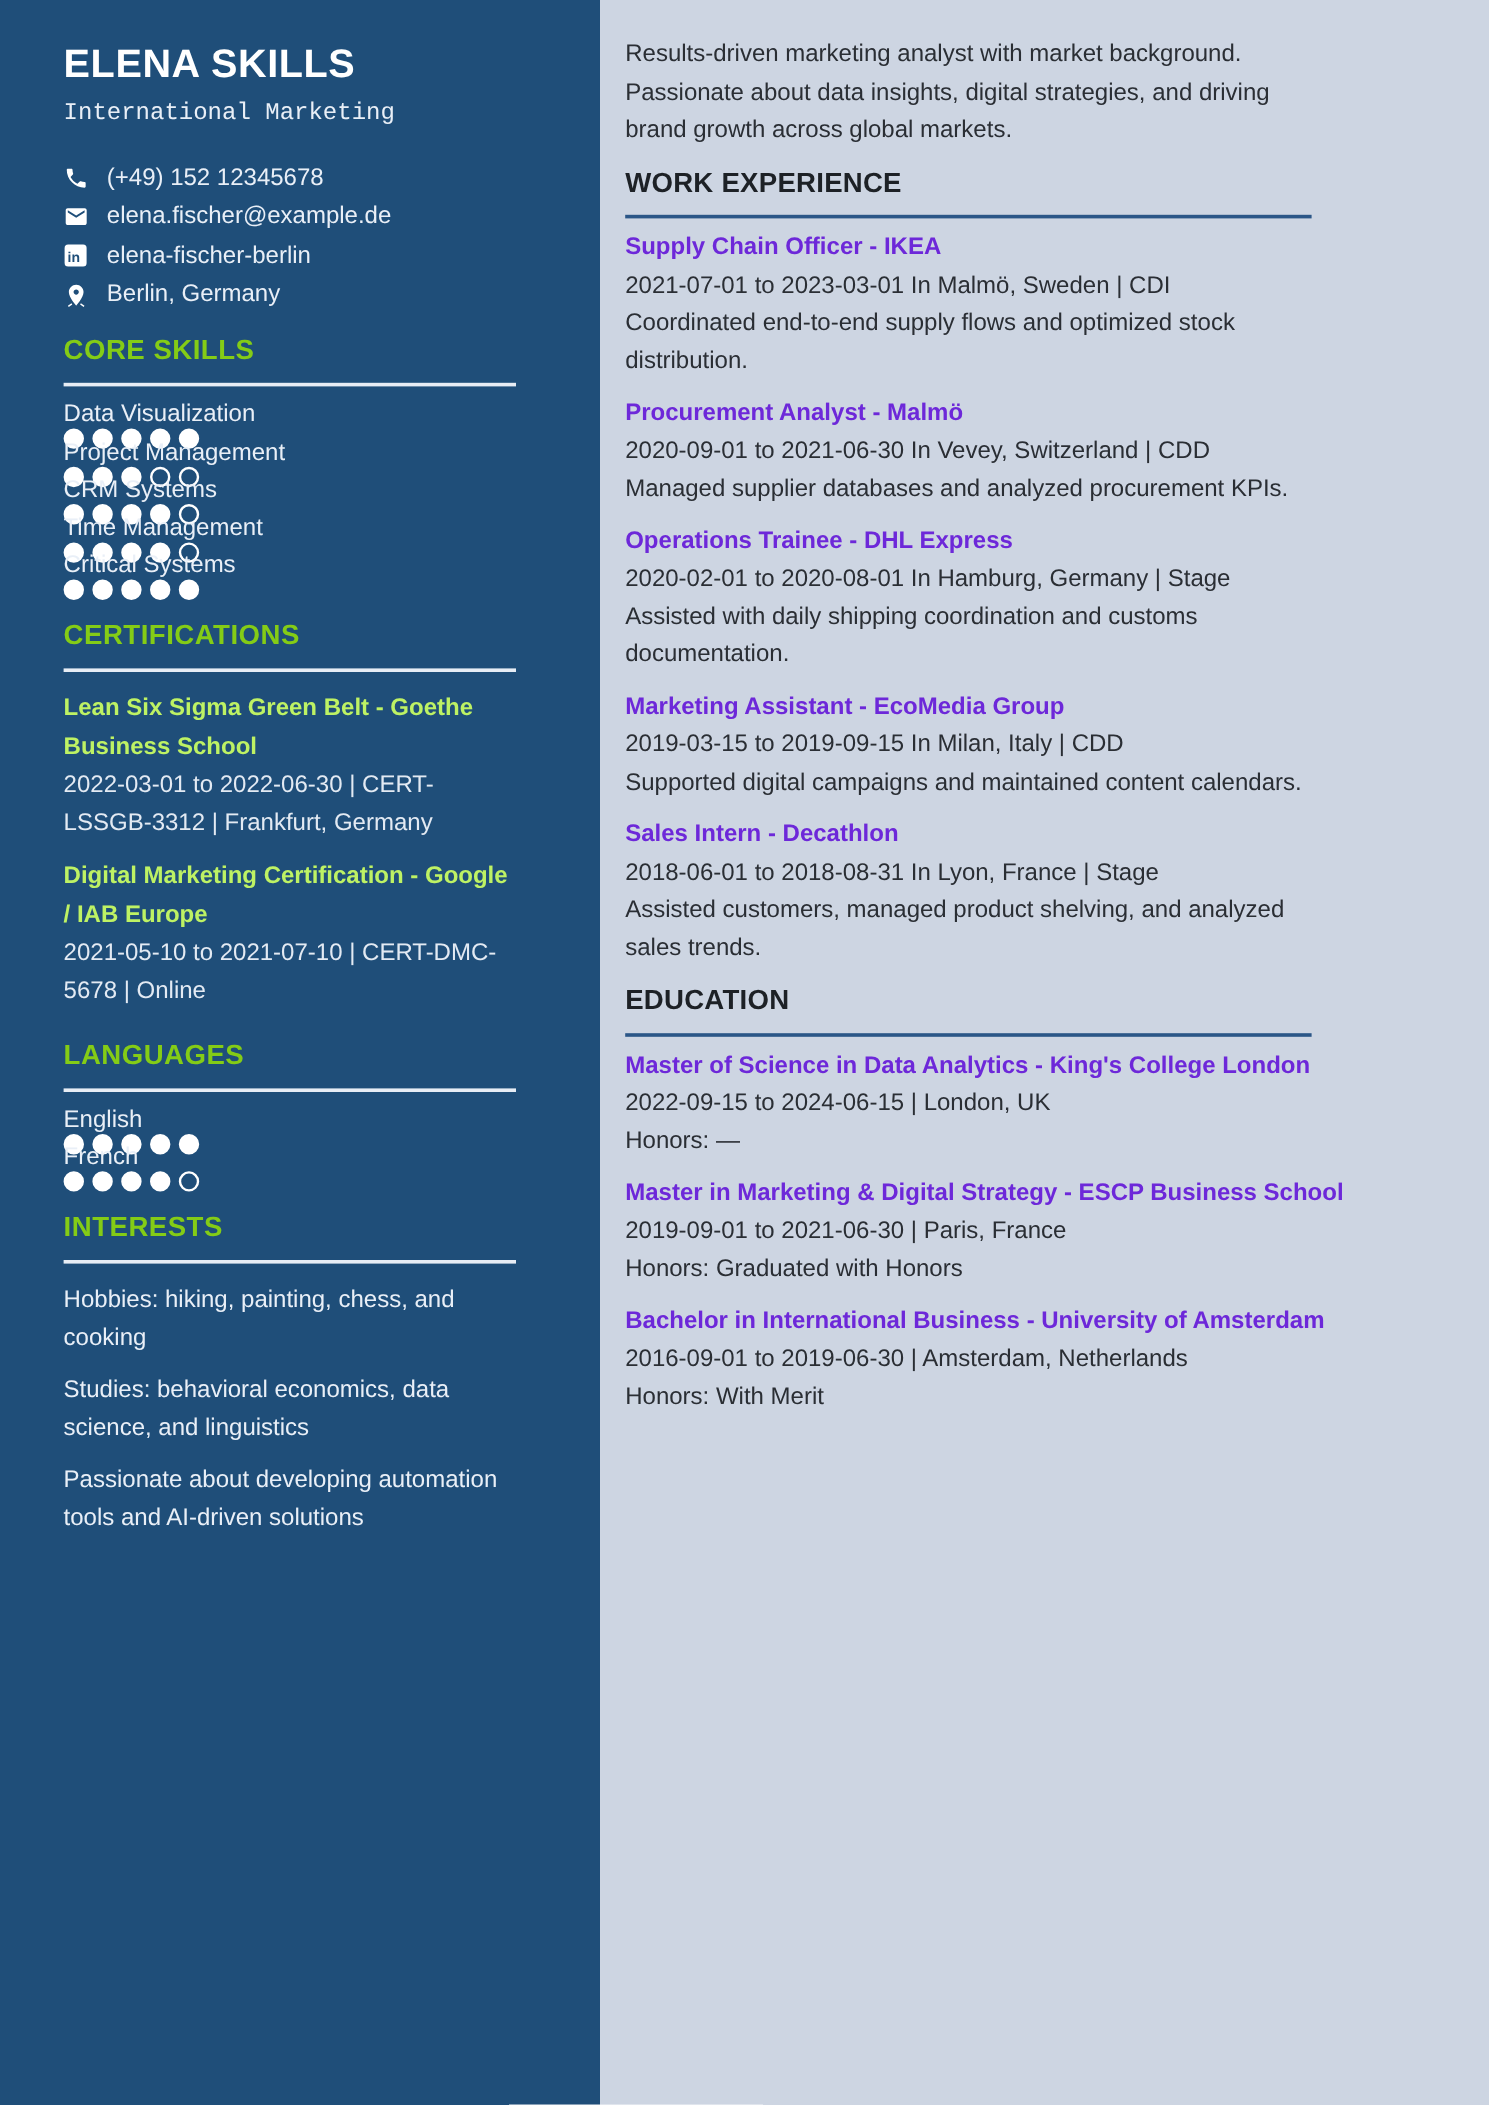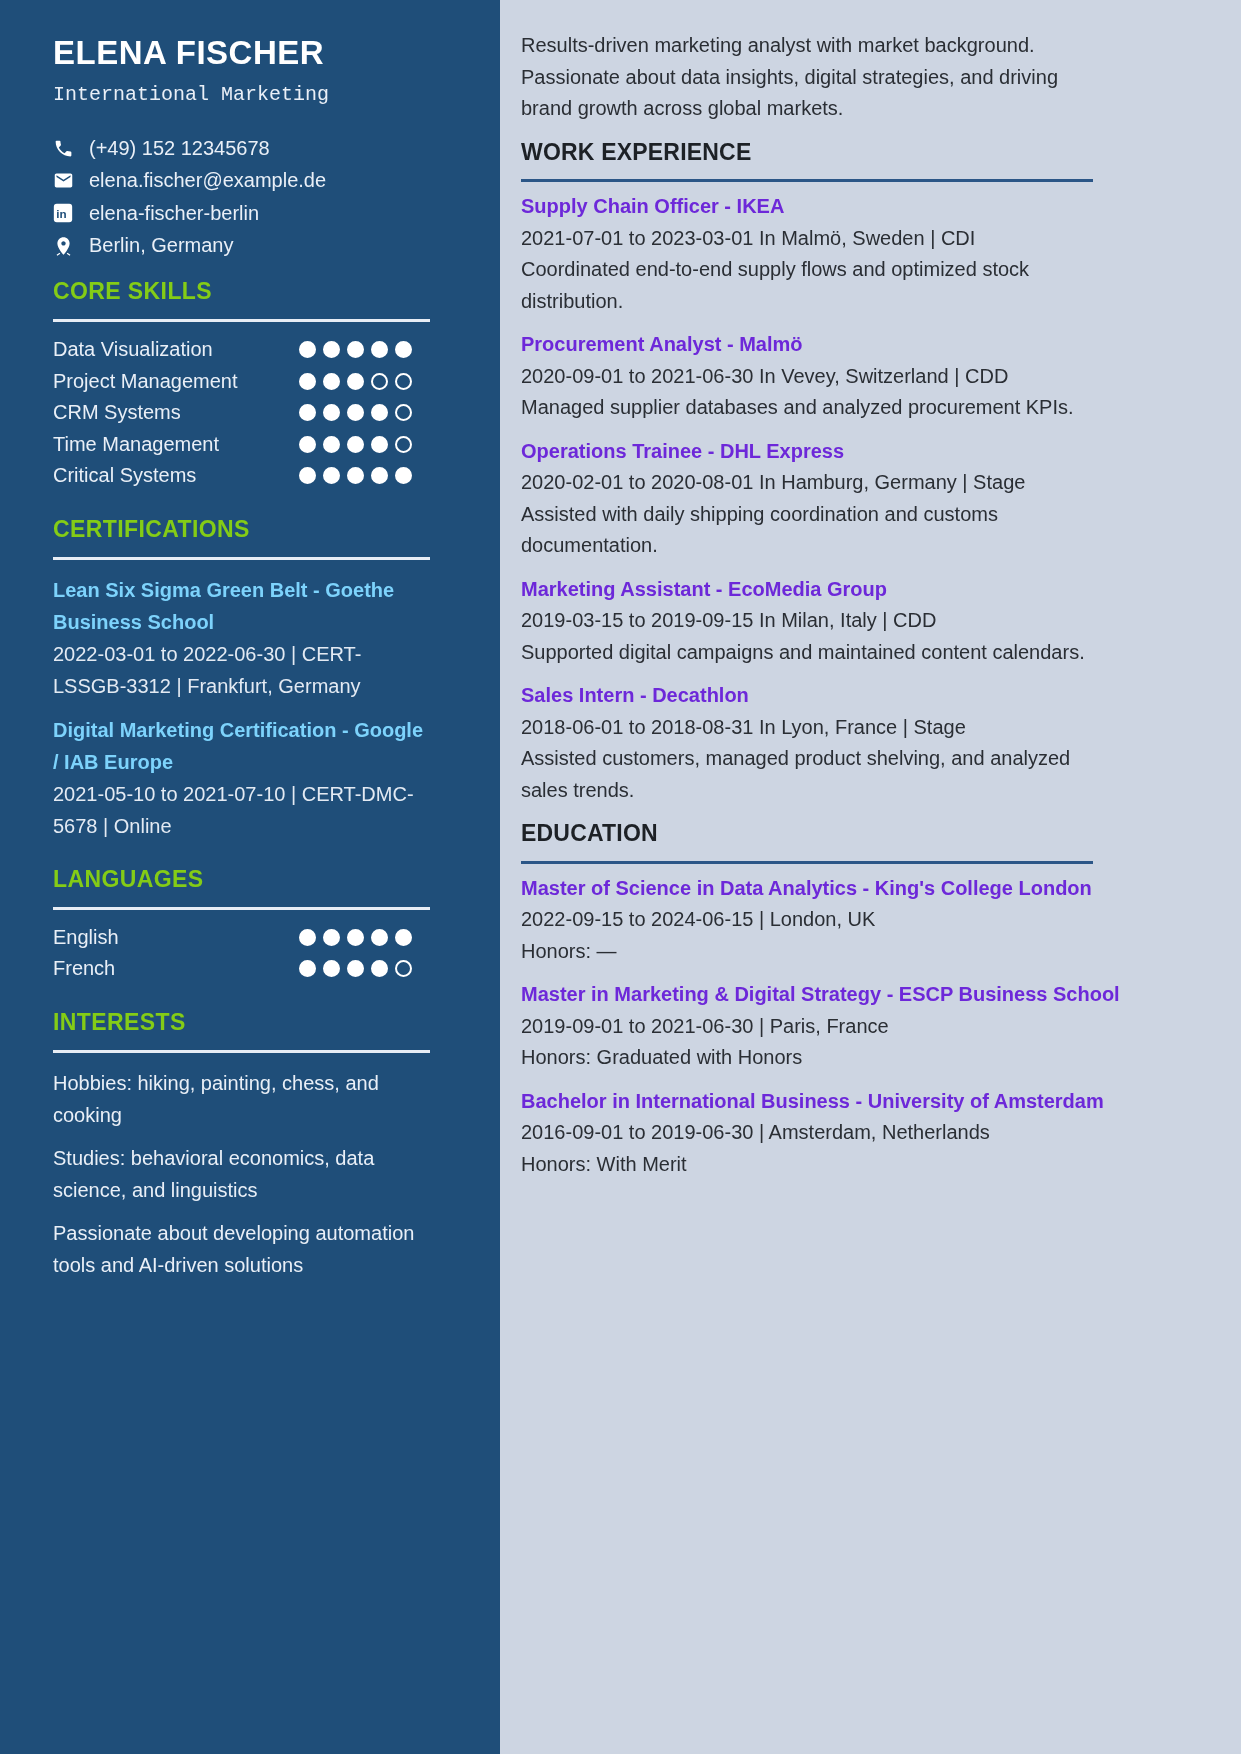--- a/index.html
+++ b/index.html
@@ -25,27 +25,27 @@
   .contact-list li { display:flex; align-items:center; height:32.5px; font-size:20px; }
   .cicon { width:27px; min-width:27px; display:inline-flex; align-items:center; justify-content:flex-start; margin-right:9px; }
   .cicon svg { display:block; }
   .side-header {
     font-size:23px; font-weight:bold; color:#84cc16; letter-spacing:0.4px;
     margin-top:16px; padding-bottom:14px;
     border-bottom:3px solid #E7EDF5;
   }
   .side-header.gap { margin-top:24px; }
   .rating-list { list-style:none; margin-top:12px; }
-  .rating-list li { display:flex; justify-content:space-between; align-items:center; height:31.5px; font-size:20px; }
+  .rating-list li { display:flex; justify-content:space-between; height:31.5px; font-size:20px;flex-direction:column; }
   .dots { display:flex; gap:7px; align-items:center; margin-right:18px; }
   .dot { width:17px; height:17px; border-radius:50%; border:2.5px solid #FFFFFF; }
   .dot.filled { background:#FFFFFF; }
   .cert-list { margin-top:14px; }
   .cert-item { margin-bottom:12px; }
-  .cert-title { font-size:20px; font-weight:bold; color:#7dd3fc; line-height:32px; }
+  .cert-title { font-size:20px; font-weight:bold; color:#bef264; line-height:32px; }
   .cert-details { font-size:20px; color:#E3EAF3; line-height:32px; }
   .interest-list { margin-top:14px; }
   .interest-item { font-size:20px; line-height:32px; margin-bottom:11px; color:#E9EFF7; }
   
   .main {
     position:absolute; left:500px; top:0; right:0; height:100%;
     padding:30px 148px 30px 21px;
     color:#2A2E34; font-size:20px; line-height:31.5px;
   }
   .summary { margin-bottom:12px; }
@@ -57,21 +57,21 @@
   .main-header.gap { margin-top:8px; }
   .entry { margin-bottom:12px; }
   .entry-title { font-weight:bold; color:#6d28d9; white-space:nowrap; }
 </style>
 </head>
 <body>
 
 <div class="page" style="--sidebar-bg: #1F4E79; --main-bg: #CDD5E2; --rule-color: #2B5687;">
 
   <aside class="sidebar">
-    <div class="person-name">ELENA FISCHER</div>
+    <div class="person-name">ELENA SKILLS</div>
     <div class="person-title">International Marketing</div>
 
     <ul class="contact-list">
       <li>
         <span class="cicon">
           <svg width="21" height="21" viewBox="0 0 24 24" fill="#FFFFFF">
               <path d="M6.62 10.79c1.44 2.83 3.76 5.14 6.59 6.59l2.2-2.21c.27-.27.67-.36 1.02-.24 1.12.37 2.33.57 3.57.57.55 0 1 .45 1 1V20c0 .55-.45 1-1 1-9.39 0-17-7.61-17-17 0-.55.45-1 1-1h3.5c.55 0 1 .45 1 1 0 1.25.2 2.45.57 3.57.11.35.03.74-.25 1.02l-2.2 2.2z"></path>
             </svg>
         </span>
         <span>(+49) 152 12345678</span>

